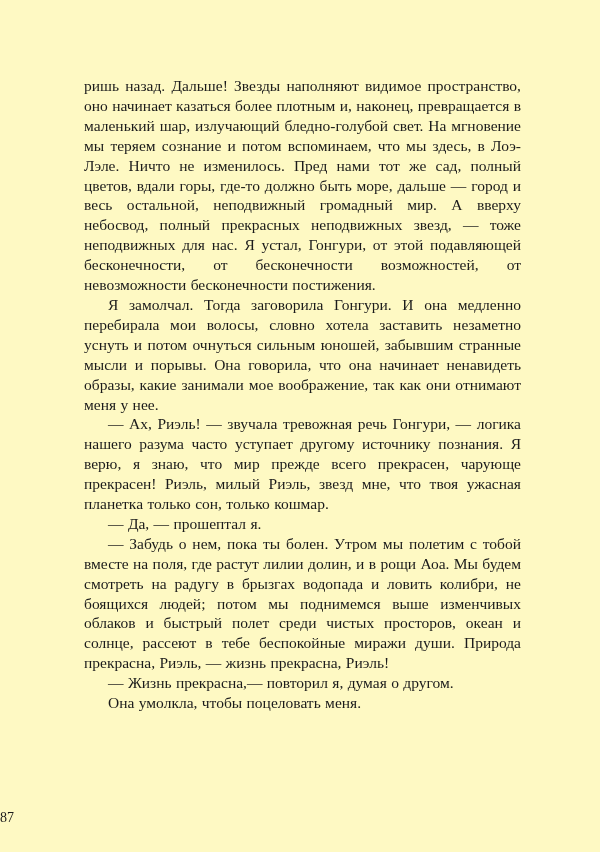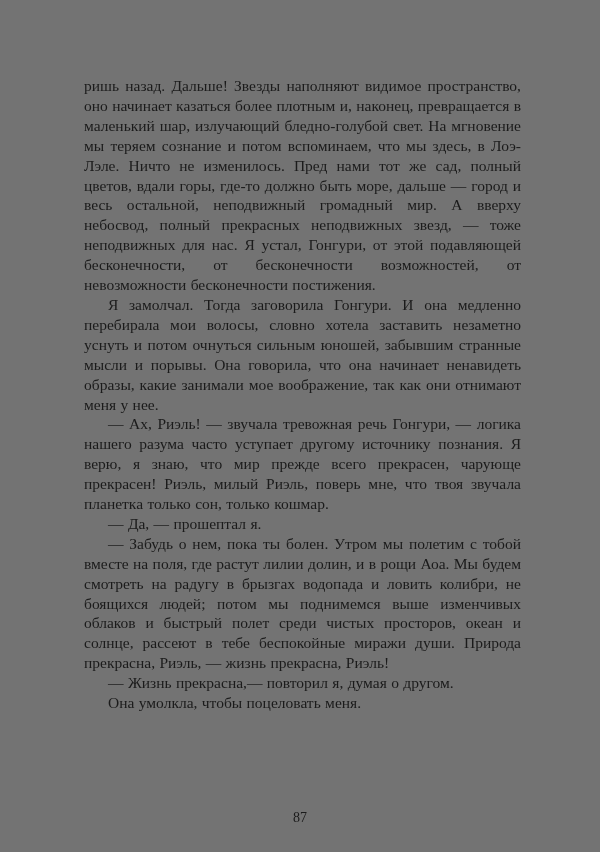--- a/index.html
+++ b/index.html
@@ -4,21 +4,21 @@
   <style>
     html, body {
       margin: 0;
       padding: 0;
       background: #ffffff;
     }
     .page {
       position: relative;
       width: 600px;
       height: 852px;
-      background: #737373;
+      background: #fef9c3;
       box-sizing: border-box;
       font-family: "Liberation Serif", "DejaVu Serif", serif;
       color: #1b1b1b;
       overflow: hidden;
     }
     .text-block {
       position: absolute;
       top: 76px;
       left: 84px;
       width: 437px;
@@ -35,33 +35,32 @@
       word-spacing: 0.5px;
     }
     .text-block p.no-indent {
       text-indent: 0;
     }
     .page-number {
       position: absolute;
       bottom: 26px;
       left: 0;
       right: 0;
-      text-align: center;
       font-size: 14px;
       line-height: 16px;
       color: #1b1b1b;
     }
   </style>
 </head>
 <body>
 
 <div class="page">
   <div class="text-block">
     <p class="no-indent">ришь назад. Дальше! Звезды наполняют видимое пространство, оно начинает казаться более плотным и, наконец, превращается в маленький шар, излучающий бледно-голубой свет. На мгновение мы теряем сознание и потом вспоминаем, что мы здесь, в Лоэ-Лэле. Ничто не изменилось. Пред нами тот же сад, полный цветов, вдали горы, где-то должно быть море, дальше — город и весь остальной, неподвижный громадный мир. А вверху небосвод, полный прекрасных неподвижных звезд, — тоже неподвижных для нас. Я устал, Гонгури, от этой подавляющей бесконечности, от бесконечности возможностей, от невозможности бесконечности постижения.</p>
     <p>Я замолчал. Тогда заговорила Гонгури. И она медленно перебирала мои волосы, словно хотела заставить незаметно уснуть и потом очнуться сильным юношей, забывшим странные мысли и порывы. Она говорила, что она начинает ненавидеть образы, какие занимали мое воображение, так как они отнимают меня у нее.</p>
-    <p>— Ах, Риэль! — звучала тревожная речь Гонгури, — логика нашего разума часто уступает другому источнику познания. Я верю, я знаю, что мир прежде всего прекрасен, чарующе прекрасен! Риэль, милый Риэль, поверь мне, что твоя звучала планетка только сон, только кошмар.</p>
+    <p>— Ах, Риэль! — звучала тревожная речь Гонгури, — логика нашего разума часто уступает другому источнику познания. Я верю, я знаю, что мир прежде всего прекрасен, чарующе прекрасен! Риэль, милый Риэль, звезд мне, что твоя ужасная планетка только сон, только кошмар.</p>
     <p>— Да, — прошептал я.</p>
     <p>— Забудь о нем, пока ты болен. Утром мы полетим с тобой вместе на поля, где растут лилии долин, и в рощи Аоа. Мы будем смотреть на радугу в брызгах водопада и ловить колибри, не боящихся людей; потом мы поднимемся выше изменчивых облаков и быстрый полет среди чистых просторов, океан и солнце, рассеют в тебе беспокойные миражи души. Природа прекрасна, Риэль, — жизнь прекрасна, Риэль!</p>
     <p>— Жизнь прекрасна,— повторил я, думая о другом.</p>
     <p>Она умолкла, чтобы поцеловать меня.</p>
   </div>
   <div class="page-number">87</div>
 </div>
 
 </body></html>

